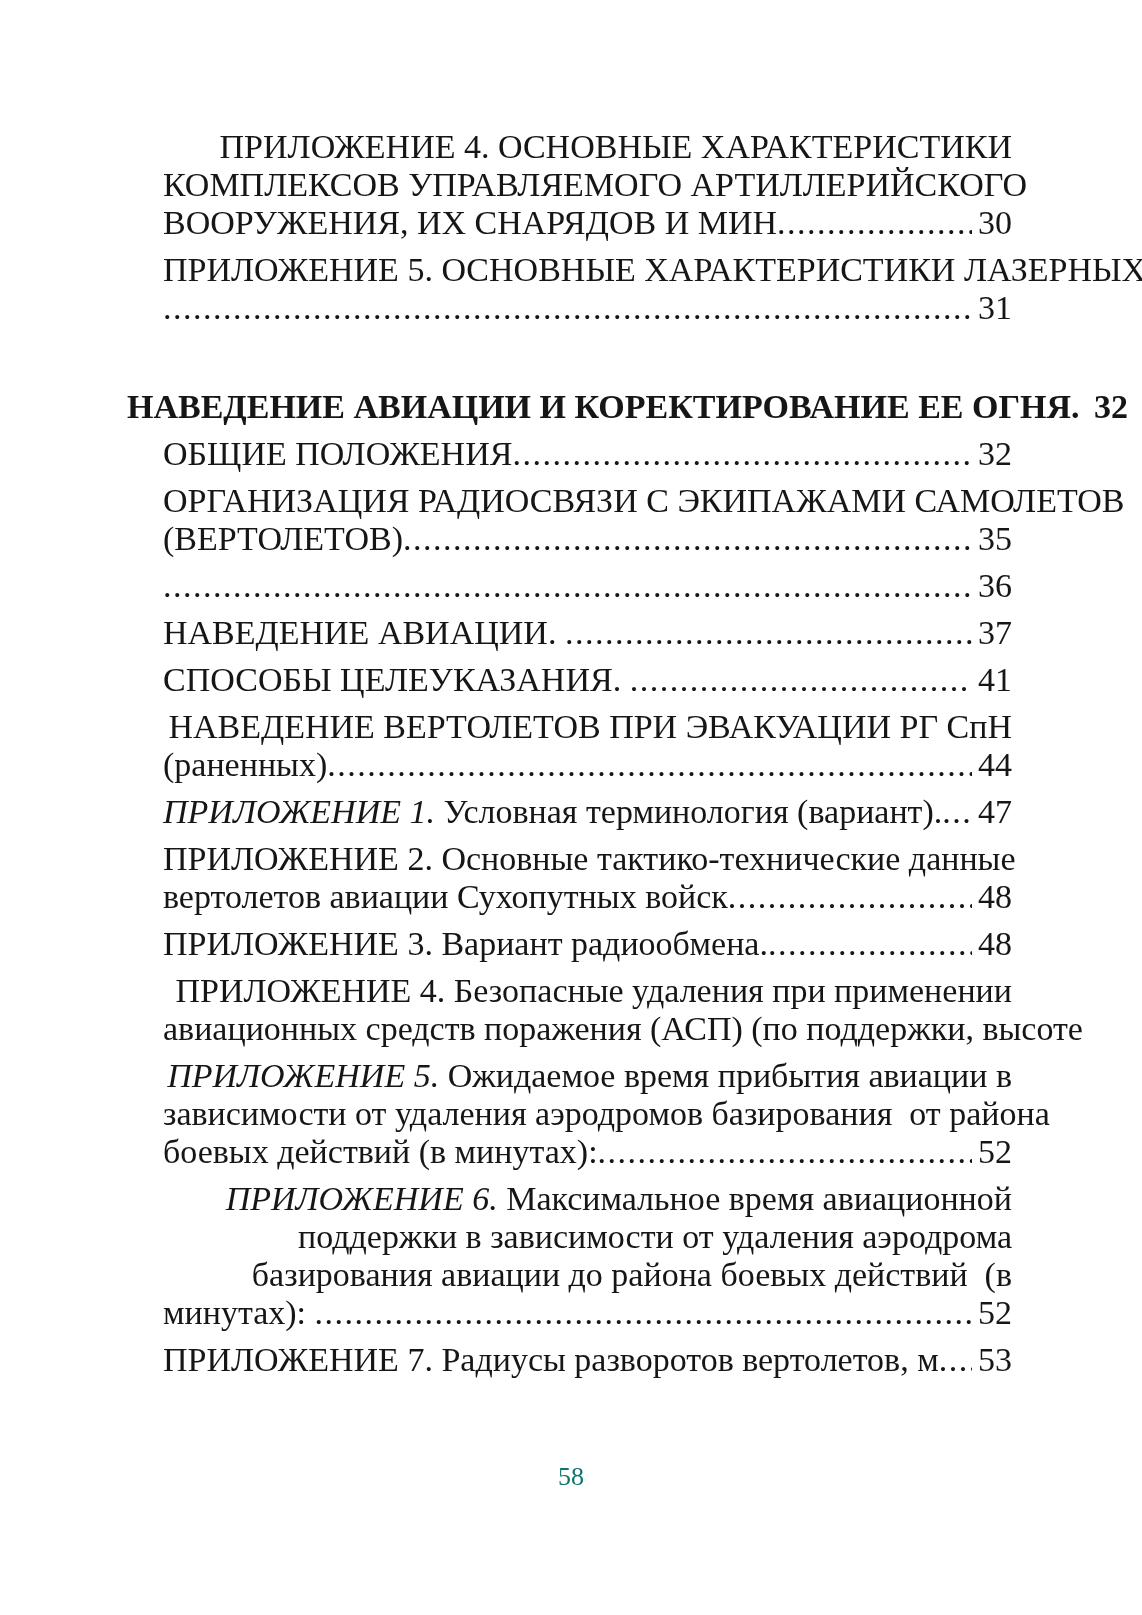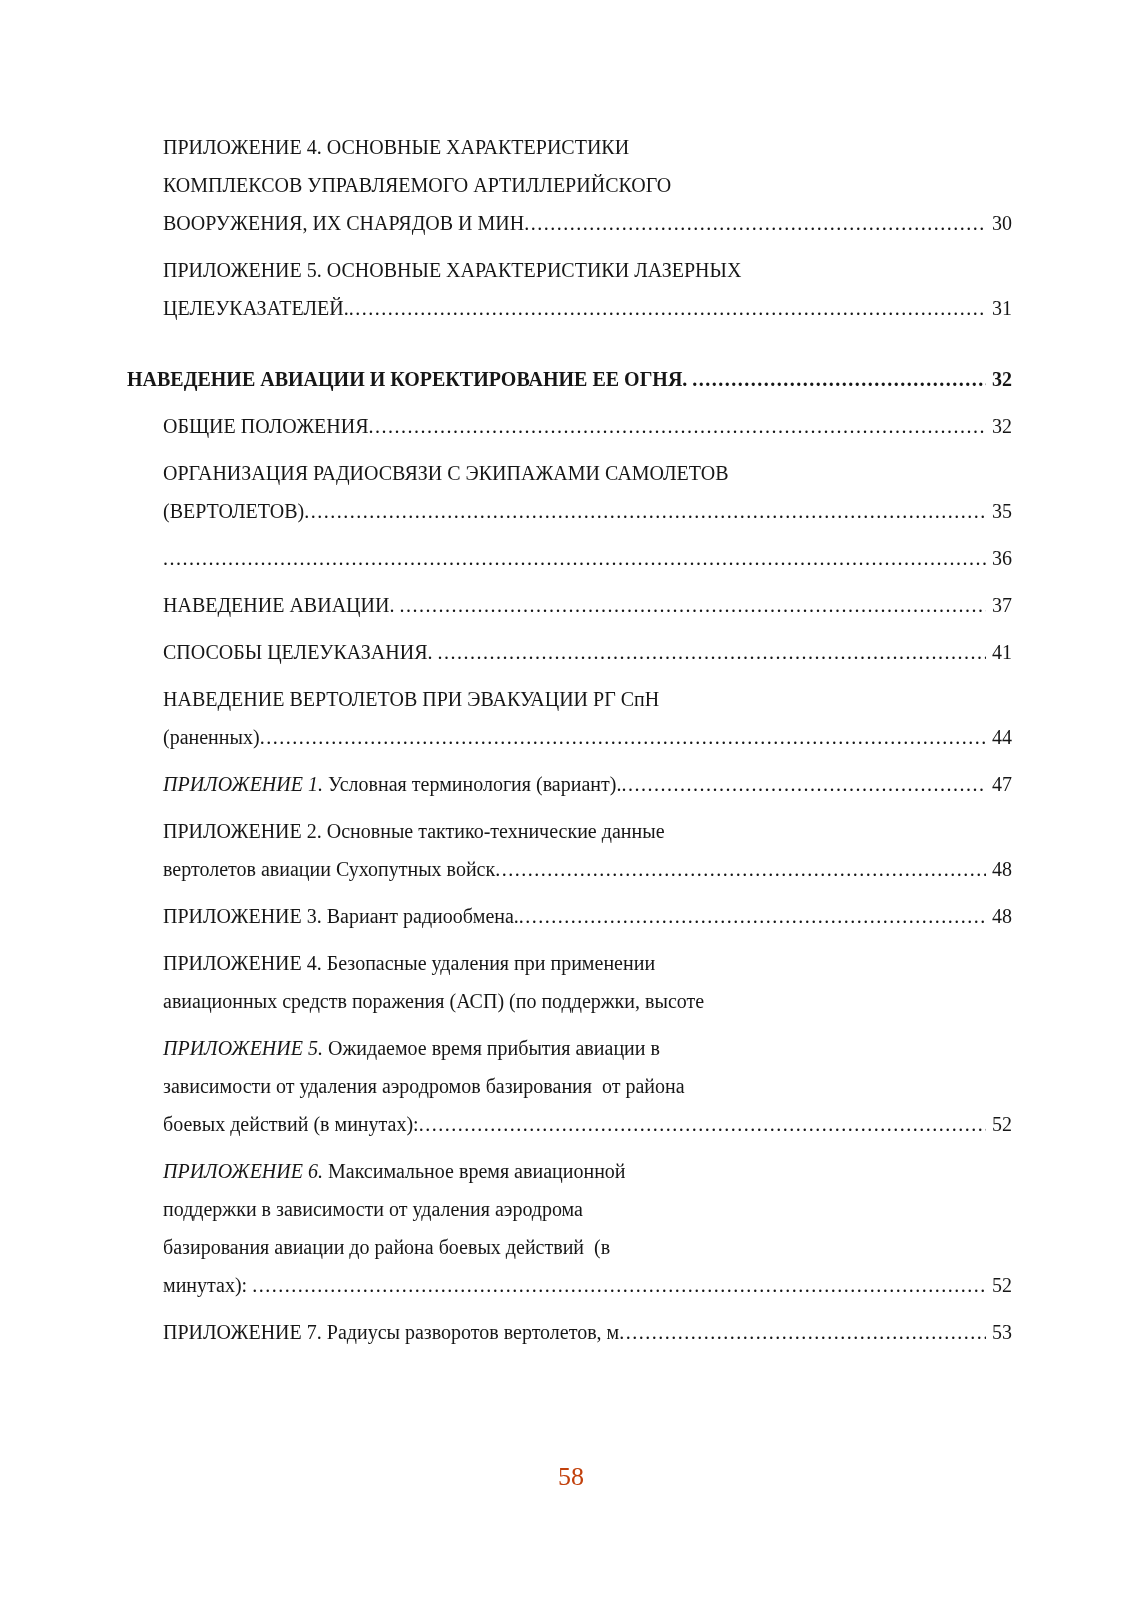--- a/index.html
+++ b/index.html
@@ -16,29 +16,30 @@
     font-family: "Liberation Serif", "DejaVu Serif", serif;
     color: #161616;
   }
   .toc {
     position: absolute;
     left: 127px;
     right: 130px;
     top: 128px;
   }
   .entry {
-    font-size: 20px;
+    font-size: 34px;
     margin-bottom: 9px;
+    text-align: right;
   }
   .entry.sub {
     margin-left: 36px;
   }
   .entry.section {
     font-weight: bold;
-    margin-top: 33px;
+    margin-top: 61px;
   }
   .line {
     line-height: 38px;
     white-space: pre;
   }
   .line.last {
     display: flex;
     align-items: baseline;
   }
   .seg.it {
@@ -57,36 +58,36 @@
   .page-num {
     padding-left: 6px;
   }
   .footer {
     position: absolute;
     left: 0;
     right: 0;
     top: 1462px;
     text-align: center;
     font-size: 26px;
-    color: #c2410c;
+    color: #0f766e;
   }
 </style>
 </head>
 <body>
 
 <div class="doc">
   <div class="toc">
       <div class="entry sub">
         <div class="line"><span class="seg">ПРИЛОЖЕНИЕ 4. ОСНОВНЫЕ ХАРАКТЕРИСТИКИ</span></div>
         <div class="line"><span class="seg">КОМПЛЕКСОВ УПРАВЛЯЕМОГО АРТИЛЛЕРИЙСКОГО</span></div>
         <div class="line last"><span class="seg">ВООРУЖЕНИЯ, ИХ СНАРЯДОВ И МИН</span><span class="leader"></span><span class="page-num">30</span></div>
       </div>
       <div class="entry sub">
         <div class="line"><span class="seg">ПРИЛОЖЕНИЕ 5. ОСНОВНЫЕ ХАРАКТЕРИСТИКИ ЛАЗЕРНЫХ</span></div>
-        <div class="line last"><span class="seg">ЦЕЛЕУКАЗАТЕЛЕЙ.</span><span class="leader"></span><span class="page-num">31</span></div>
+        <div class="line last"><span class="leader"></span><span class="page-num">31</span></div>
       </div>
       <div class="entry section">
         <div class="line last"><span class="seg">НАВЕДЕНИЕ АВИАЦИИ И КОРЕКТИРОВАНИЕ ЕЕ ОГНЯ. </span><span class="leader"></span><span class="page-num">32</span></div>
       </div>
       <div class="entry sub">
         <div class="line last"><span class="seg">ОБЩИЕ ПОЛОЖЕНИЯ</span><span class="leader"></span><span class="page-num">32</span></div>
       </div>
       <div class="entry sub">
         <div class="line"><span class="seg">ОРГАНИЗАЦИЯ РАДИОСВЯЗИ С ЭКИПАЖАМИ САМОЛЕТОВ</span></div>
         <div class="line last"><span class="seg">(ВЕРТОЛЕТОВ)</span><span class="leader"></span><span class="page-num">35</span></div>

